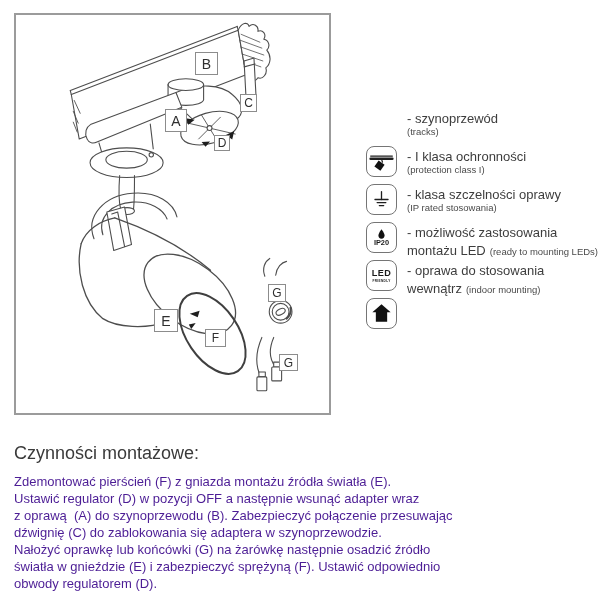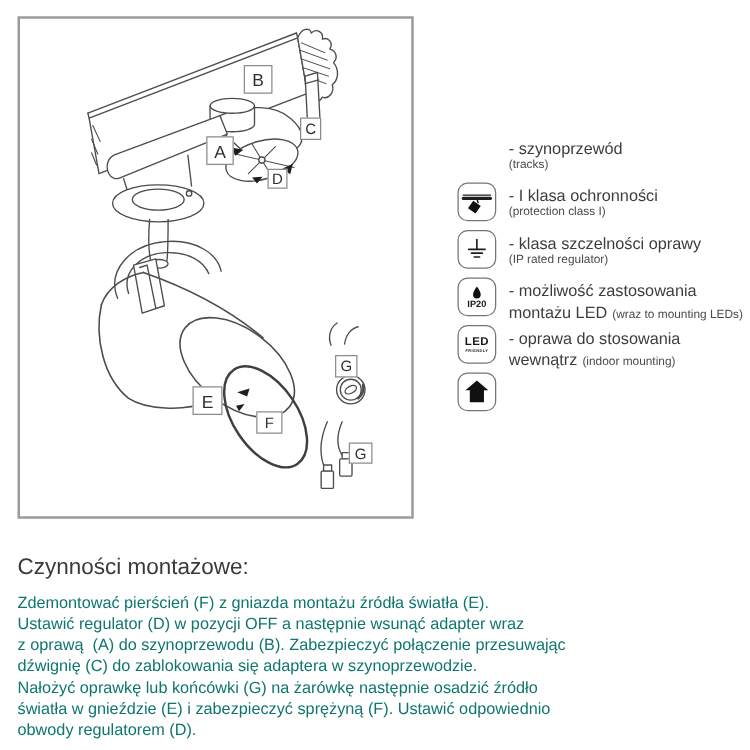--- a/index.html
+++ b/index.html
@@ -24,21 +24,21 @@
   .ltext{padding-top:1px;}
   .lmain{font-size:13px;line-height:15px;color:#3d3d3d;}
   .lsub{font-size:9.5px;line-height:12px;color:#4a4a4a;}
   .lline2{margin-top:1px;}
   .lline2 .lmain{display:inline;}
   .lline2 .lsub{display:inline;margin-left:4px;}
 
   
   .instructions{position:absolute;left:14px;top:445px;width:566px;}
   .ititle{font-size:18px;line-height:17px;margin-bottom:11px;color:#3a3a3a;}
-  .ibody{font-size:13px;line-height:17px;white-space:pre-wrap;color:#0f766e;}
+  .ibody{font-size:13px;line-height:17px;white-space:pre-wrap;color:#4c1d95;}
 </style>
 </head>
 <body>
 
 <div class="page">
 
   <div class="diagram-box">
     <svg class="dsvg" viewBox="0 0 317 402" xmlns="http://www.w3.org/2000/svg">
       <g stroke="#4d4d4d" stroke-width="1.1" fill="none" stroke-linecap="round" stroke-linejoin="round">
 
@@ -171,35 +171,35 @@
 
   <div class="legend-row" style="top:186px">
     <div class="licon">
       <svg width="27" height="27" viewBox="0 0 31 31" xmlns="http://www.w3.org/2000/svg">
         <path d="M 15.5,6 C 13,9.6 12,11.4 12,13.3 A 3.5,3.6 0 0 0 19,13.3 C 19,11.4 18,9.6 15.5,6 Z" fill="#111"></path>
         <text x="15.5" y="24.5" text-anchor="middle" font-size="8.5" font-weight="bold" font-family="Liberation Sans, sans-serif" fill="#1a1a1a">IP20</text>
       </svg>
     </div>
     <div class="ltext">
       <div class="lmain">- klasa szczelności oprawy</div>
-      <div class="lsub">(IP rated regulator)</div>
+      <div class="lsub">(IP rated stosowania)</div>
     </div>
   </div>
 
   <div class="legend-row" style="top:224px">
     <div class="licon">
       <svg width="27" height="27" viewBox="0 0 31 31" xmlns="http://www.w3.org/2000/svg">
         <text x="15.5" y="16" text-anchor="middle" font-size="10.5" font-weight="bold" letter-spacing="0.4" font-family="Liberation Sans, sans-serif" fill="#1a1a1a">LED</text>
         <text x="15.5" y="22.5" text-anchor="middle" font-size="3.6" font-weight="bold" letter-spacing="0.4" font-family="Liberation Sans, sans-serif" fill="#1a1a1a">FRIENDLY</text>
       </svg>
     </div>
     <div class="ltext">
       <div class="lmain">- możliwość zastosowania</div>
       <div class="lline2">
-        <span class="lmain">montażu LED</span><span class="lsub">(wraz to mounting LEDs)</span>
+        <span class="lmain">montażu LED</span><span class="lsub">(ready to mounting LEDs)</span>
       </div>
     </div>
   </div>
 
   <div class="legend-row" style="top:262px">
     <div class="licon">
       <svg width="27" height="27" viewBox="0 0 31 31" xmlns="http://www.w3.org/2000/svg">
         <polygon points="15.5,5 26,14 22,14 22,25 9,25 9,14 5,14" fill="#111"></polygon>
       </svg>
     </div>

